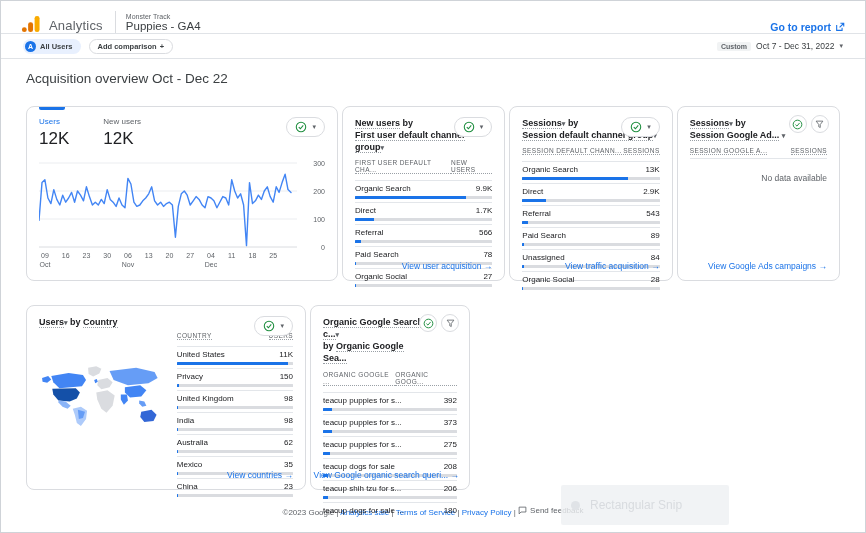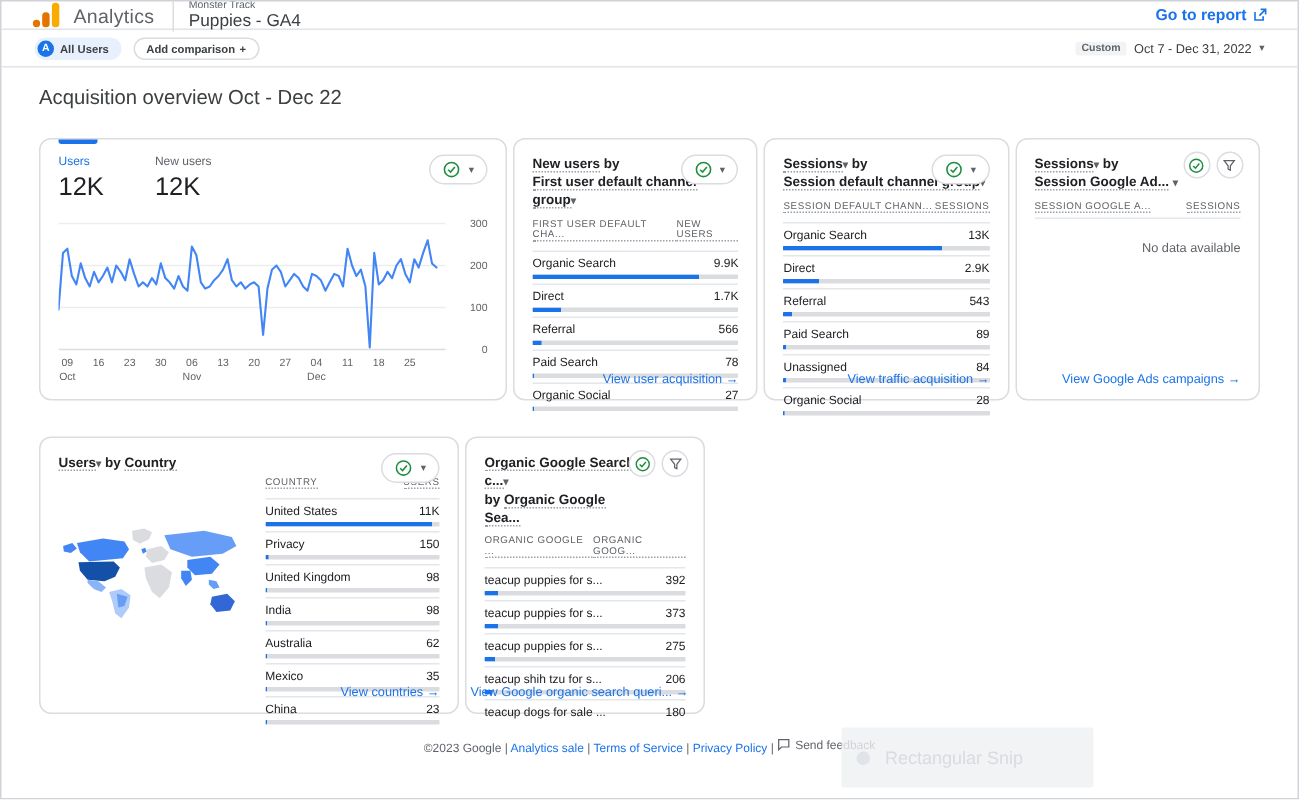--- a/index.html
+++ b/index.html
@@ -1,20 +1,20 @@
 <!DOCTYPE html>
 <html><head>
 <meta charset="utf-8">
 <style>
   * { margin:0; padding:0; box-sizing:border-box; }
   body { font-family:"Liberation Sans", sans-serif; background:#fff; }
   .frame { position:relative; width:866px; height:533px; background:#fff; border:1px solid #cfd3d8; overflow:hidden; }
 
   
-  .appbar { height:19px; display:flex; align-items:center; padding:0 20px; border-bottom:1px solid #e0e3e7; }
+  .appbar { height:33px; display:flex; align-items:flex-end; padding:0 20px; border-bottom:1px solid #e0e3e7; }
   .ga-logo { width:20px; height:18px; margin-right:8px; }
   .app-name { font-size:13px; color:#5f6368; letter-spacing:.2px; margin-right:12px; }
   .vdiv { width:1px; height:22px; background:#dadce0; margin-right:10px; }
   .acct { line-height:1.1; cursor:pointer; }
   .acct .acct-top { font-size:7px; color:#5f6368; }
   .acct .acct-prop { font-size:11.5px; color:#3c4043; }
   .appbar-spacer { flex:1; }
   .go-report { display:flex; align-items:center; gap:4px; color:#1a73e8; font-size:10.5px; font-weight:bold; cursor:pointer; }
 
   
@@ -503,20 +503,29 @@
               <div class="trow-top">
                 <span class="tlabel">teacup puppies for s...</span>
                 <span class="tval">275</span>
               </div>
               <div class="tbar">
                 <i style="width: 4.9%; background: rgb(26, 115, 232);"></i>
               </div>
             </div>
             <div class="trow">
               <div class="trow-top">
+                <span class="tlabel">teacup dogs for sale</span>
+                <span class="tval">208</span>
+              </div>
+              <div class="tbar">
+                <i style="width: 3.7%; background: rgb(26, 115, 232);"></i>
+              </div>
+            </div>
+            <div class="trow">
+              <div class="trow-top">
                 <span class="tlabel">teacup shih tzu for s...</span>
                 <span class="tval">206</span>
               </div>
               <div class="tbar">
                 <i style="width: 3.6%; background: rgb(26, 115, 232);"></i>
               </div>
             </div>
             <div class="trow">
               <div class="trow-top">
                 <span class="tlabel">teacup dogs for sale ...</span>

